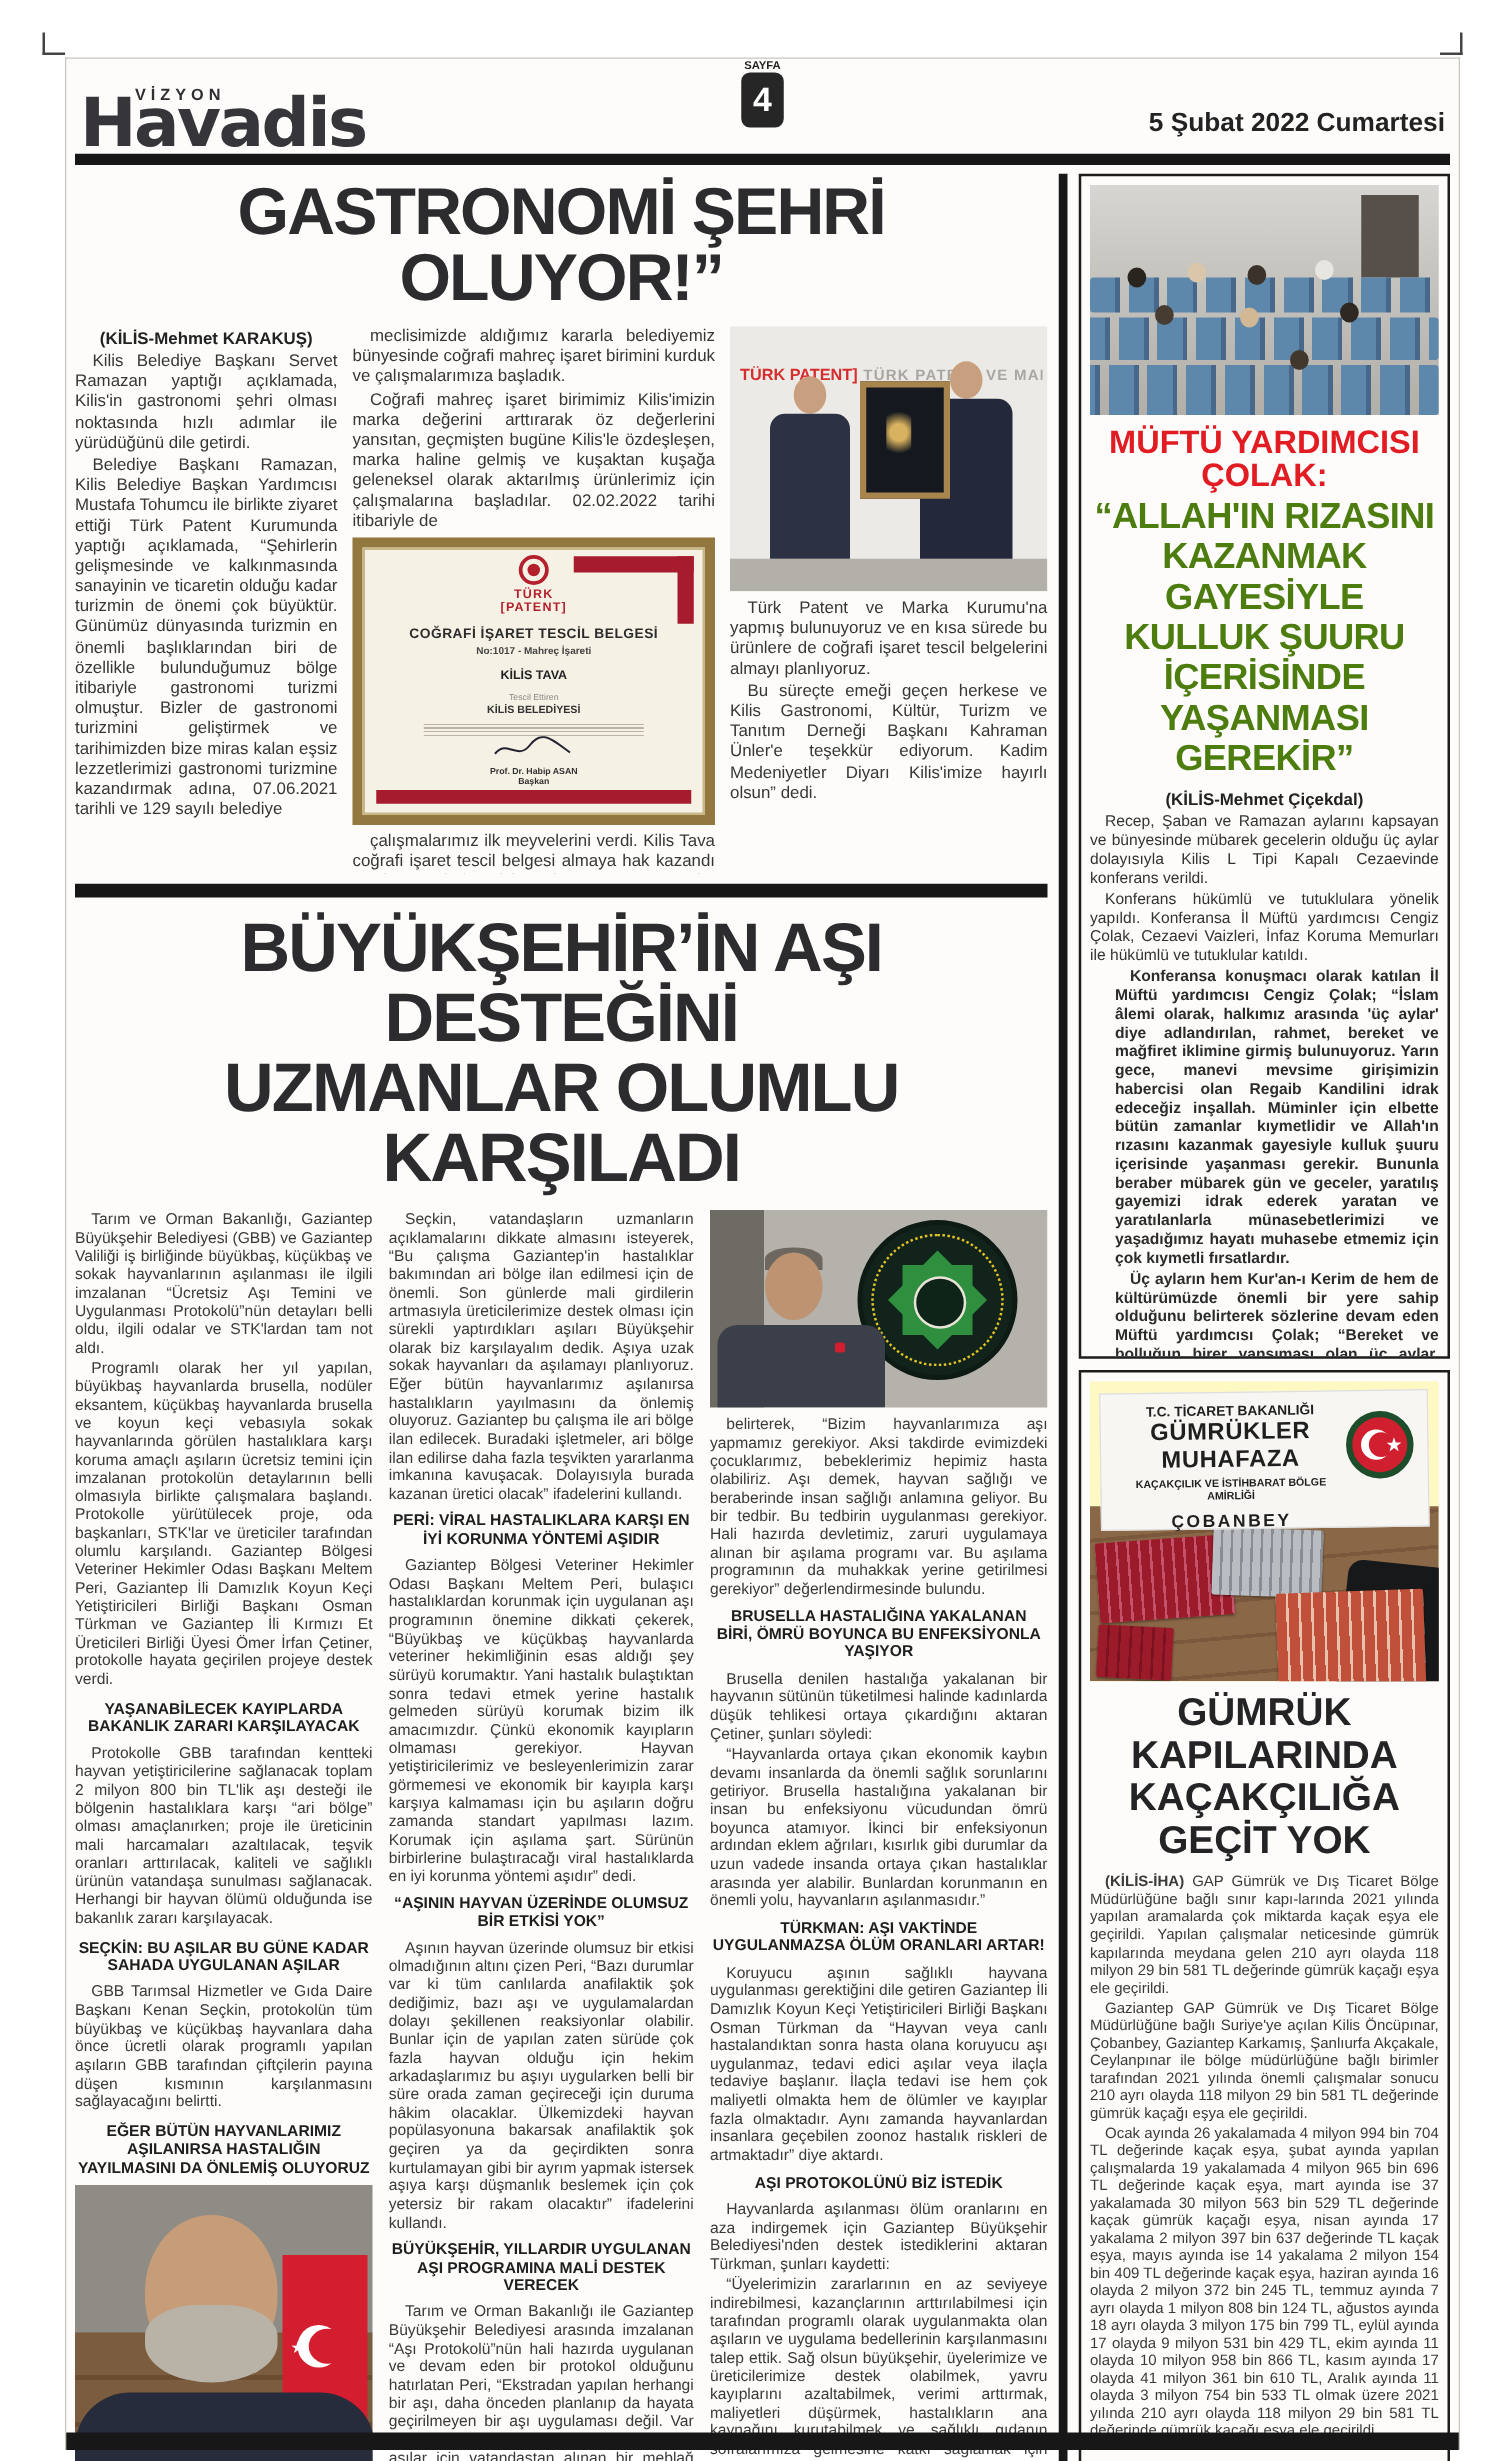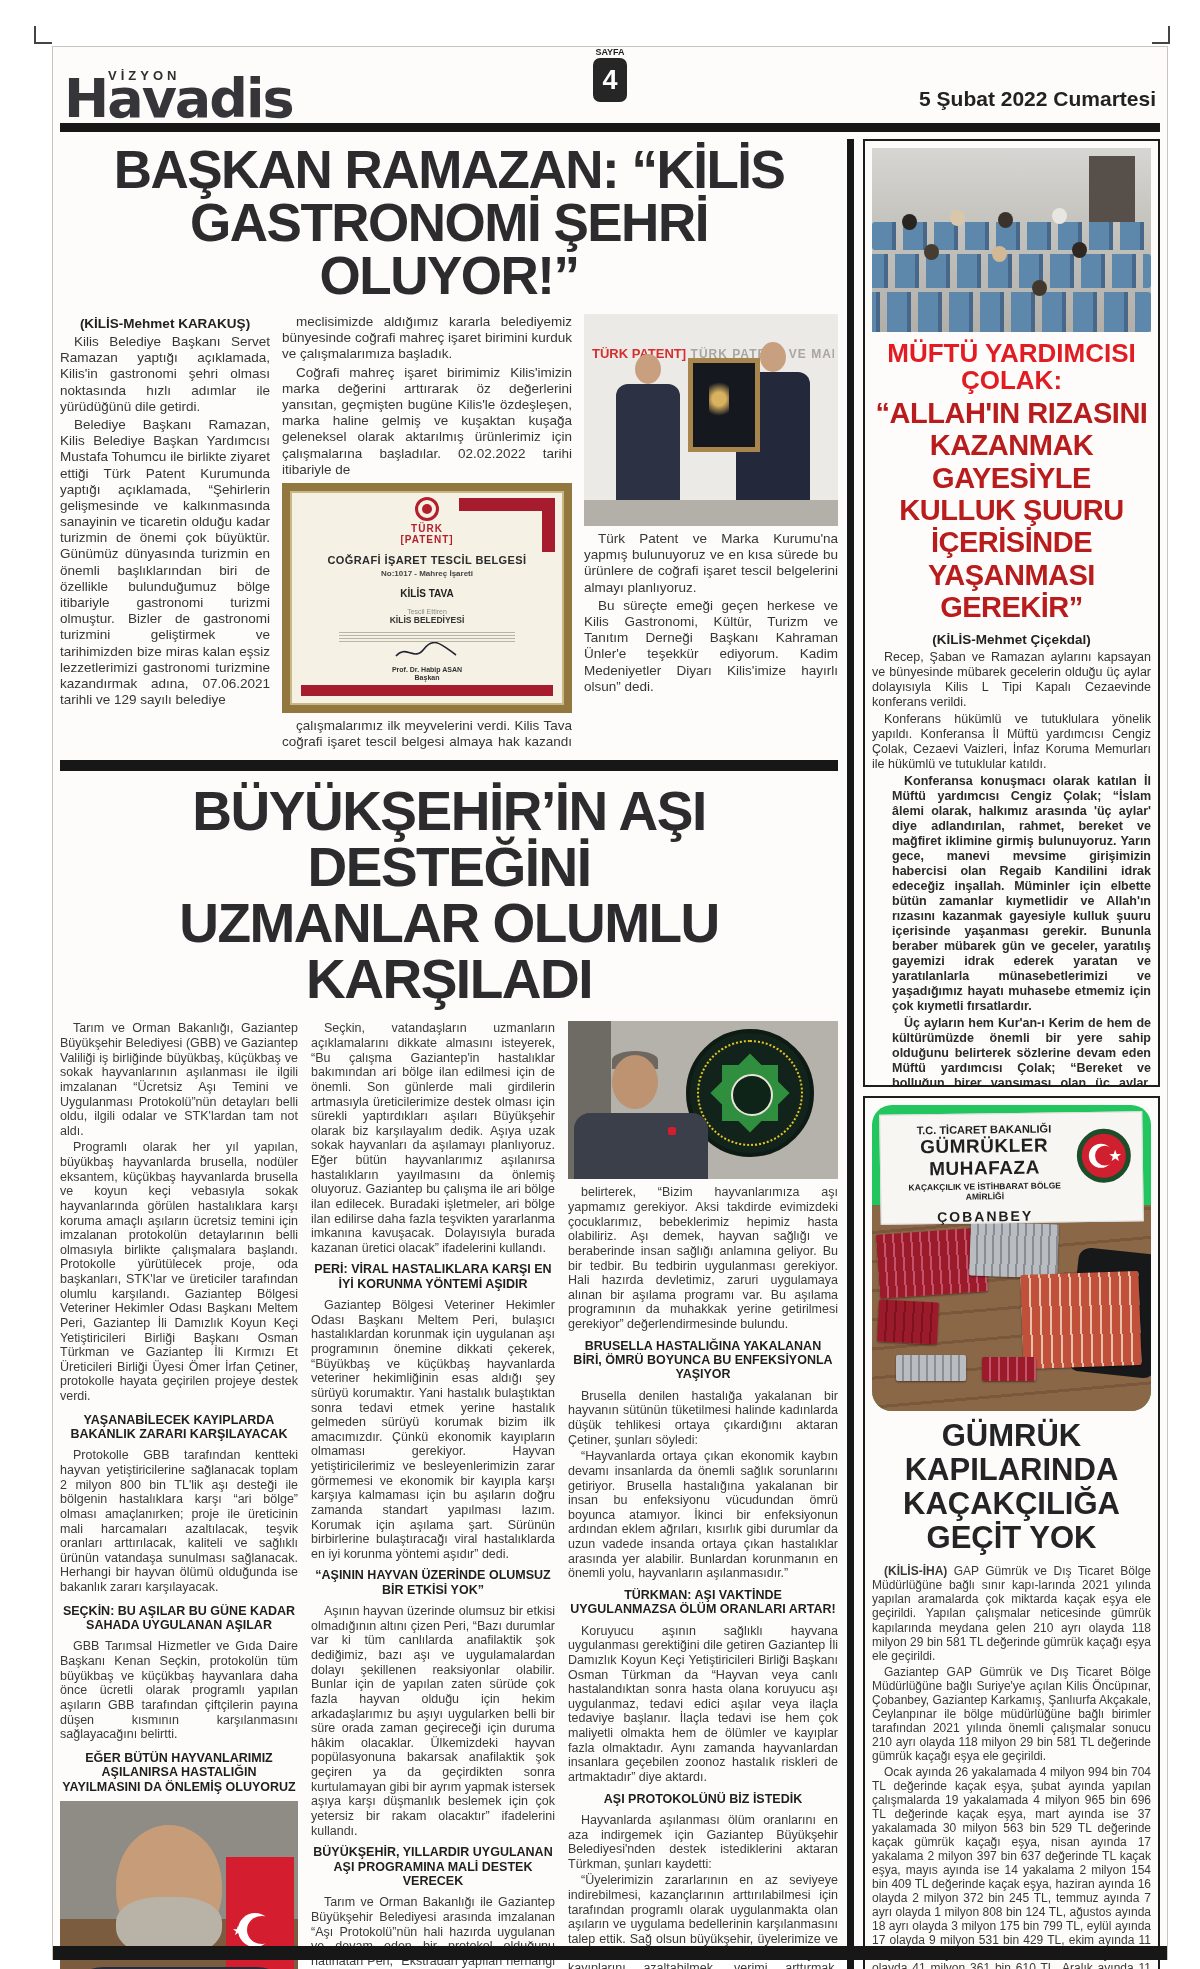--- a/index.html
+++ b/index.html
@@ -104,37 +104,37 @@
   .iv-head{position:absolute;left:56px;top:24px;width:106px;height:122px;border-radius:50% 50% 46% 46%;background:#c79d79;}
   .iv-beard{position:absolute;left:56px;top:96px;width:106px;height:62px;border-radius:40% 40% 50% 50%;background:#b9b2a7;}
   .iv-body{position:absolute;left:0;bottom:0;width:240px;height:146px;background:#262c3c;border-radius:44px 44px 0 0;}
   
   .sbox{border:2px solid #1d1d1d;background:#fdfcfa;padding:7px;box-sizing:border-box;}
   .muftu{height:948px;overflow:hidden;}
   .muftu p{font-size:12.5px;line-height:1.2;margin:0 0 2px;text-align:justify;text-indent:12px;color:#333;}
   .muftu p.q{font-weight:bold;color:#2b2b2b;margin-left:20px;}
   .kicker{color:#e11d23;font-weight:800;font-size:26px;text-align:center;line-height:1.05;margin:6px 0 2px;}
   .muftu-h1{font-size:29px;font-weight:800;text-align:center;line-height:1.12;letter-spacing:-.5px;
-            color:#b91c1c;margin:2px 2px 8px;}
+            color:#4d7c0f;margin:2px 2px 8px;}
   .gumruk{flex:1;overflow:hidden;min-height:0;}
   .gumruk-h1{font-size:31px;font-weight:800;text-align:center;line-height:1.1;color:#242426;margin:6px 0 9px;}
   .gumruk p{font-size:12px;line-height:1.17;margin:0 0 2px;text-align:justify;text-indent:12px;color:#3a3a3a;}
   .byline-inline{font-weight:800;}
   
   .ph-conf{position:relative;height:184px;overflow:hidden;
            background:linear-gradient(#d8d6d2,#c7c5c0 36%,#b2afa9);margin-bottom:8px;}
   .cf-door{position:absolute;right:16px;top:8px;width:46px;height:66px;background:#57504a;}
   .crow{position:absolute;left:0;right:0;border-radius:3px;
         background:repeating-linear-gradient(90deg,#5e88ab 0 20px,#47688a 20px 24px,#0000 24px 31px);}
   .crow.r1{top:74px;height:28px;}
   .crow.r2{top:106px;height:34px;left:-8px;}
   .crow.r3{top:144px;height:40px;left:-16px;}
   .hd{position:absolute;width:15px;height:16px;border-radius:50%;background:#2a241f;}
   
-  .ph-gumruk{position:relative;height:306px;overflow:hidden;background:#22c55e;margin-bottom:8px;border-radius:20px;}
+  .ph-gumruk{position:relative;height:240px;overflow:hidden;background:#fef9c3;margin-bottom:8px;}
   .gk-table{position:absolute;left:0;right:0;top:100px;bottom:0;
             background:repeating-linear-gradient(175deg,#8a6747 0 26px,#7a583b 26px 29px);}
   .gk-chair{position:absolute;right:-10px;top:146px;width:88px;height:124px;background:#17181a;
             border-radius:12px;transform:rotate(6deg);}
   .gk-sign{position:absolute;left:8px;top:8px;right:8px;height:110px;background:#f7f6f2;
            border:1px solid #ddd;transform:rotate(-.8deg);text-align:center;box-sizing:border-box;
            padding:9px 64px 0 10px;color:#1f1f1f;}
   .gk-s1{font-size:11px;font-weight:800;}
   .gk-s2{font-size:19px;font-weight:800;letter-spacing:.5px;}
   .gk-s3{font-size:8.5px;font-weight:800;margin-top:2px;}
@@ -169,21 +169,20 @@
     </div>
     <div class="date">5 Şubat 2022 Cumartesi</div>
   </header>
   <div class="header-rule"></div>
 
   <div class="content">
     <div class="main art">
 
       <section>
         <h1 class="top-h1">
-          <div>BAŞKAN RAMAZAN: “KİLİS</div>
           <div>GASTRONOMİ ŞEHRİ OLUYOR!”</div>
         </h1>
         <div class="tbody">
           <div class="tc1">
             <div class="byline">(KİLİS-Mehmet  KARAKUŞ)</div>
             <p>Kilis Belediye Başkanı Servet Ramazan yaptığı açıklamada, Kilis'in gastronomi şehri olması noktasında hızlı adımlar ile yürüdüğünü dile getirdi.</p>
             <p>Belediye Başkanı Ramazan, Kilis Belediye Başkan Yardımcısı Mustafa Tohumcu ile birlikte ziyaret ettiği Türk Patent Kurumunda yaptığı açıklamada, “Şehirlerin gelişmesinde ve kalkınmasında sanayinin ve ticaretin olduğu kadar turizmin de önemi çok büyüktür. Günümüz dünyasında turizmin en önemli başlıklarından biri de özellikle bulunduğumuz bölge itibariyle gastronomi turizmi olmuştur. Bizler de gastronomi turizmini geliştirmek ve tarihimizden bize miras kalan eşsiz lezzetlerimizi gastronomi turizmine kazandırmak adına, 07.06.2021 tarihli ve 129 sayılı belediye</p>
           </div>
           <div class="tc2">
             <p>meclisimizde aldığımız kararla belediyemiz bünyesinde coğrafi mahreç işaret birimini kurduk ve çalışmalarımıza başladık.</p>

